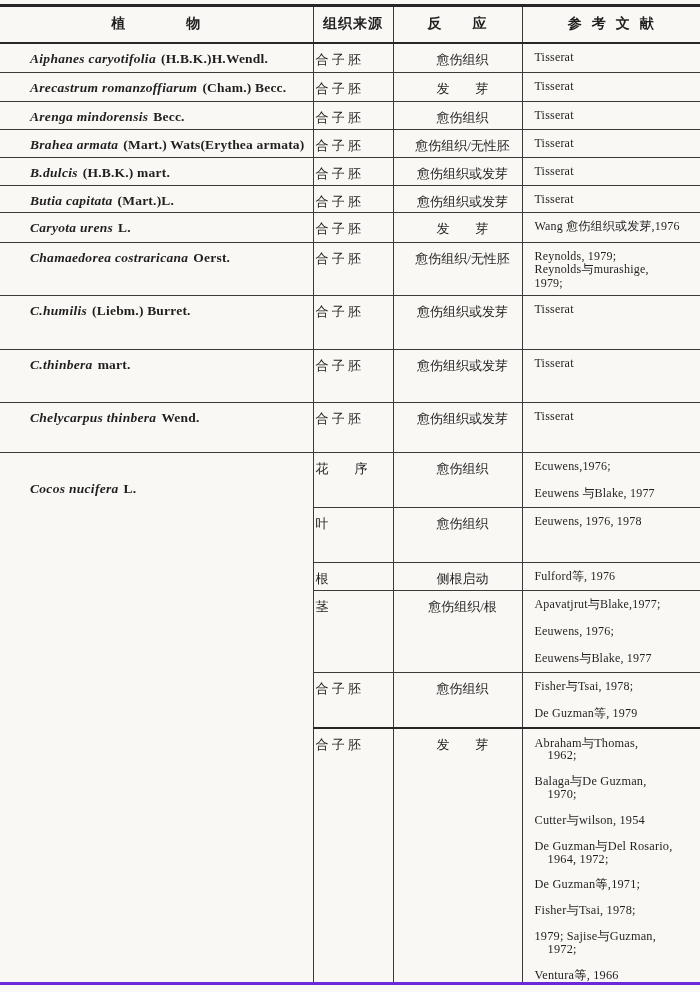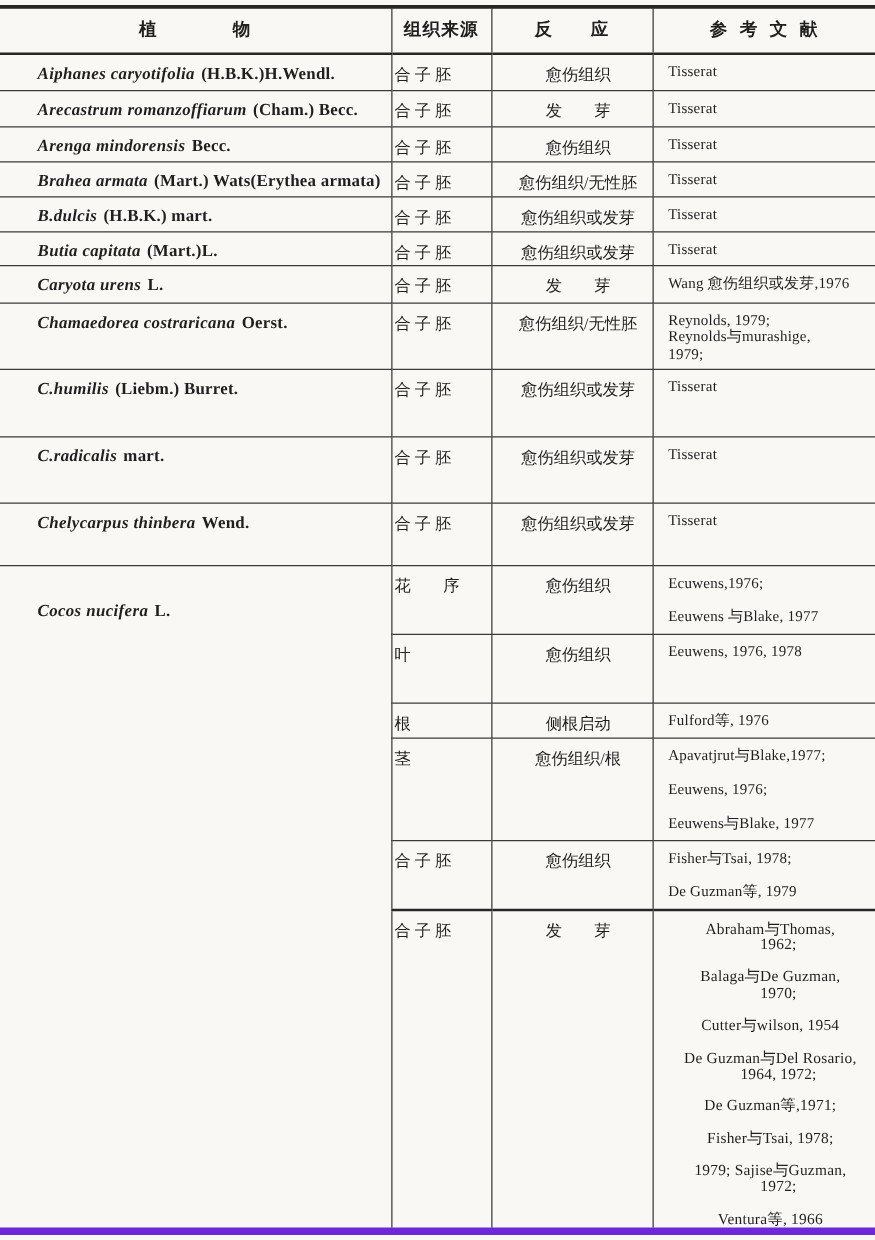--- a/index.html
+++ b/index.html
@@ -16,21 +16,21 @@
     font-family: "Liberation Serif", "DejaVu Serif", serif;
     box-sizing: border-box;
     padding-top: 4px;
     overflow: hidden;
   }
   table.reftable {
     width: 700px;
     table-layout: fixed;
     border-collapse: collapse;
     border-top: 3px solid #262626;
-    border-bottom: 6px solid #6d28d9;
+    border-bottom: 3px solid #6d28d9;
   }
   col.c-plant    { width: 313px; }
   col.c-tissue   { width: 80px;  }
   col.c-response { width: 129px; }
   col.c-refs     { width: 178px; }
 
   th, td {
     vertical-align: top;
     box-sizing: border-box;
     border-bottom: 1px solid #3a3a3a;
@@ -78,21 +78,21 @@
     white-space: pre;
     text-align: center;
   }
   td.cell-refs {
     padding: 7px 2px 0 12px;
     font-size: 12px;
     line-height: 1.12;
     white-space: pre-wrap;
     letter-spacing: 0.2px;
   }
-  td.cell-refs.dense { line-height: 12.9px; font-size: 12.3px; padding-top: 8px; text-align: center; }
+  td.cell-refs.dense { line-height: 12.9px; font-size: 12.3px; padding-top: 8px; }
   tr.row-emph > td { border-top: 2px solid #262626; }
   td.cocos-plant { padding-top: 28px; }
 </style>
 </head>
 <body>
 
 <div class="page">
   <table class="reftable">
     <colgroup>
       <col class="c-plant">
@@ -159,21 +159,21 @@
 Reynolds与murashige,
 1979;</td>
       </tr>
       <tr style="height:54px">
         <td class="cell-plant v-r"><span class="binomial">C.humilis</span><span class="authority">(Liebm.) Burret.</span></td>
         <td class="cell-tissue v-r">合 子 胚</td>
         <td class="cell-response v-r">愈伤组织或发芽</td>
         <td class="cell-refs">Tisserat</td>
       </tr>
       <tr style="height:53px">
-        <td class="cell-plant v-r"><span class="binomial">C.radicalis</span><span class="authority">mart.</span></td>
+        <td class="cell-plant v-r"><span class="binomial">C.thinbera</span><span class="authority">mart.</span></td>
         <td class="cell-tissue v-r">合 子 胚</td>
         <td class="cell-response v-r">愈伤组织或发芽</td>
         <td class="cell-refs">Tisserat</td>
       </tr>
       <tr style="height:50px">
         <td class="cell-plant v-r"><span class="binomial">Chelycarpus thinbera</span><span class="authority">Wend.</span></td>
         <td class="cell-tissue v-r">合 子 胚</td>
         <td class="cell-response v-r">愈伤组织或发芽</td>
         <td class="cell-refs">Tisserat</td>
       </tr>

